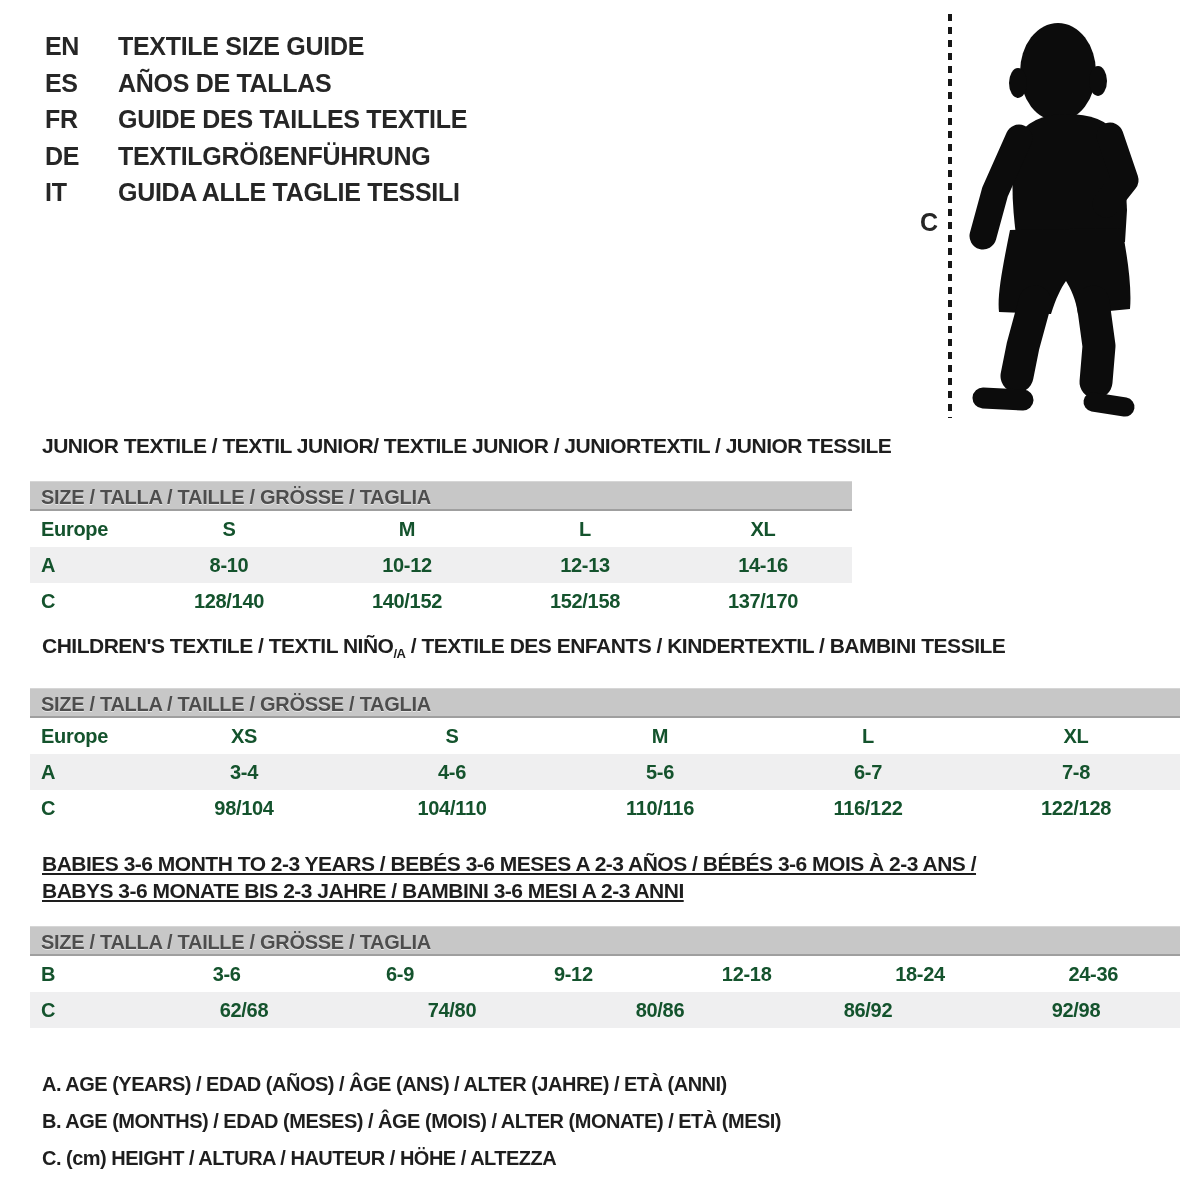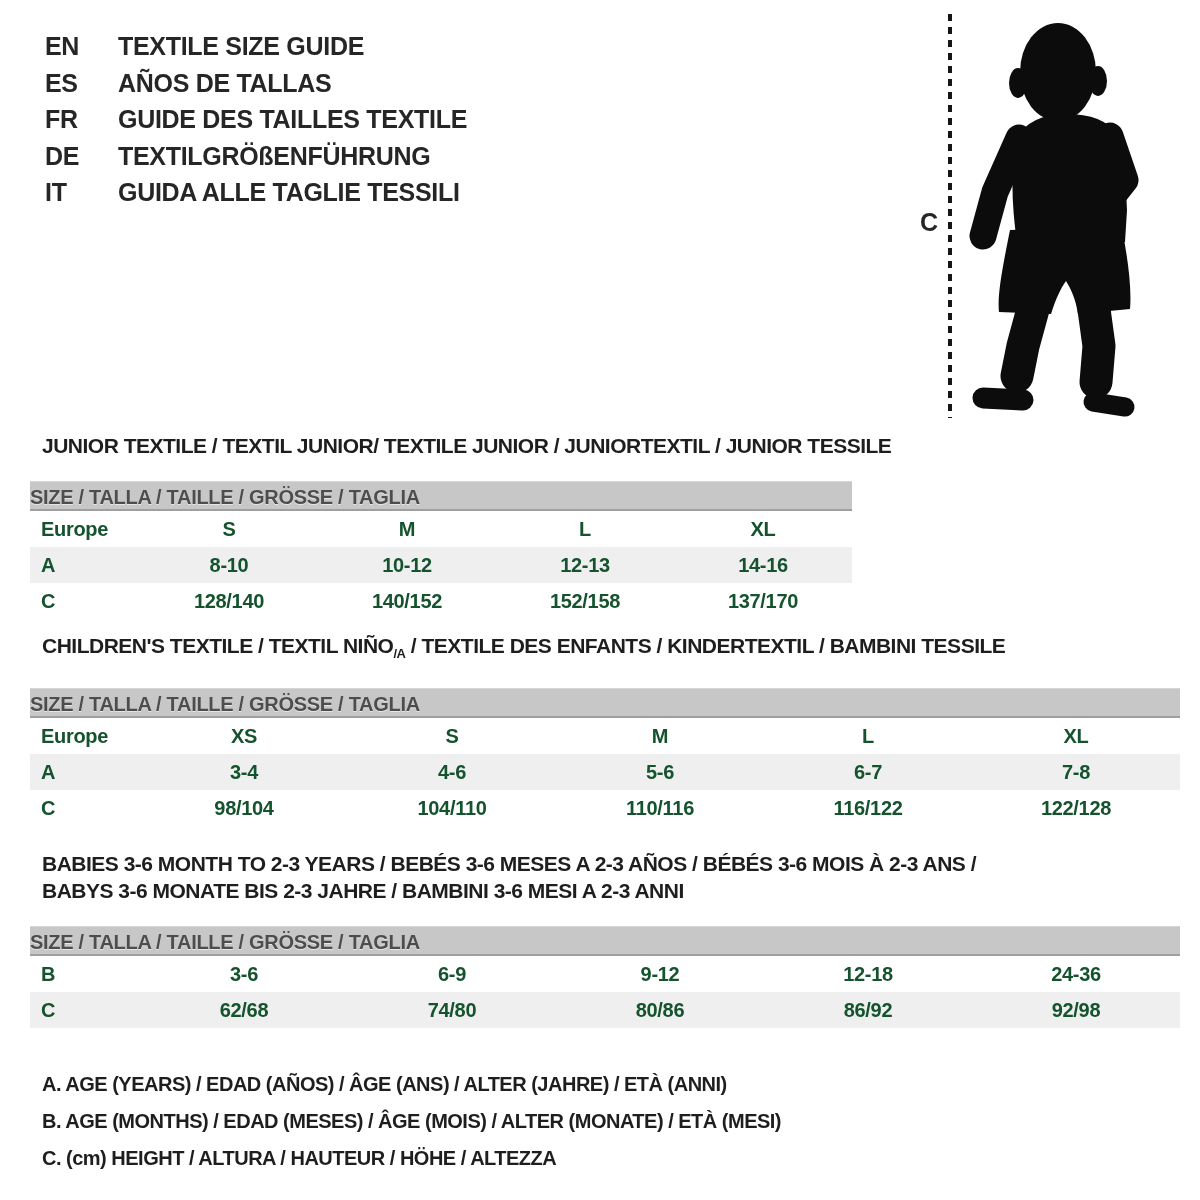--- a/index.html
+++ b/index.html
@@ -19,30 +19,30 @@
     position:absolute;left:948px;top:14px;width:4px;height:404px;
     background:repeating-linear-gradient(to bottom,#161616 0 7px,transparent 7px 13px);
   }
   .toddler{position:absolute;left:955px;top:10px;width:245px;height:420px;}
   
   .sec-title{margin-left:42px;font-size:21px;line-height:22px;letter-spacing:-0.5px;color:#1e1e1e;white-space:nowrap;}
   .sec-title .sub{font-size:13px;vertical-align:sub;}
   #sec1-title{margin-top:5px;}
   #sec2-title{margin-top:16px;}
   #sec3-title{margin-top:24px;}
-  #sec3-title .line{line-height:27px;}
+  #sec3-title .line{line-height:27px;text-decoration:underline;}
   
   .sizetable{margin-left:30px;}
   .sizetable.cols4{width:822px;}
   .sizetable.cols5,.sizetable.cols6{width:1150px;}
   #table-junior{margin-top:24px;}
   #table-children{margin-top:23px;}
   #table-babies{margin-top:22px;}
   .t-head{
-    box-sizing:border-box;height:30px;line-height:30px;
+    box-sizing:border-box;height:30px;line-height:30px;padding-left:11px;
     background:#c7c7c7;border-bottom:2px solid #9f9f9f;border-top:1px solid #d6d6d6;
     font-size:20px;color:#4d4d4d;text-shadow:0 1px 0 rgba(255,255,255,0.55);
     white-space:nowrap;
   }
   .t-row{display:flex;height:36px;line-height:36px;font-size:20px;color:#14532d;}
   .t-row.shaded{background:#efeff0;}
   .t-label{box-sizing:border-box;width:110px;padding-left:11px;flex:0 0 auto;}
   .t-cell{flex:1;text-align:center;}
   
   .notes{margin-left:42px;margin-top:38px;}
@@ -164,20 +164,21 @@
     <div class="line">BABYS 3-6 MONATE BIS 2-3 JAHRE / BAMBINI 3-6 MESI A 2-3 ANNI</div>
   </div>
   <div class="sizetable cols6" id="table-babies">
       <div class="t-head">SIZE / TALLA / TAILLE / GRÖSSE / TAGLIA</div>
       <div class="t-row">
         <span class="t-label">B</span>
         <span class="t-cell">3-6</span>
         <span class="t-cell">6-9</span>
         <span class="t-cell">9-12</span>
         <span class="t-cell">12-18</span>
+        <span class="t-cell">18-24</span>
         <span class="t-cell">24-36</span>
       </div>
       <div class="t-row shaded">
         <span class="t-label">C</span>
         <span class="t-cell">62/68</span>
         <span class="t-cell">74/80</span>
         <span class="t-cell">80/86</span>
         <span class="t-cell">86/92</span>
         <span class="t-cell">92/98</span>
       </div>

